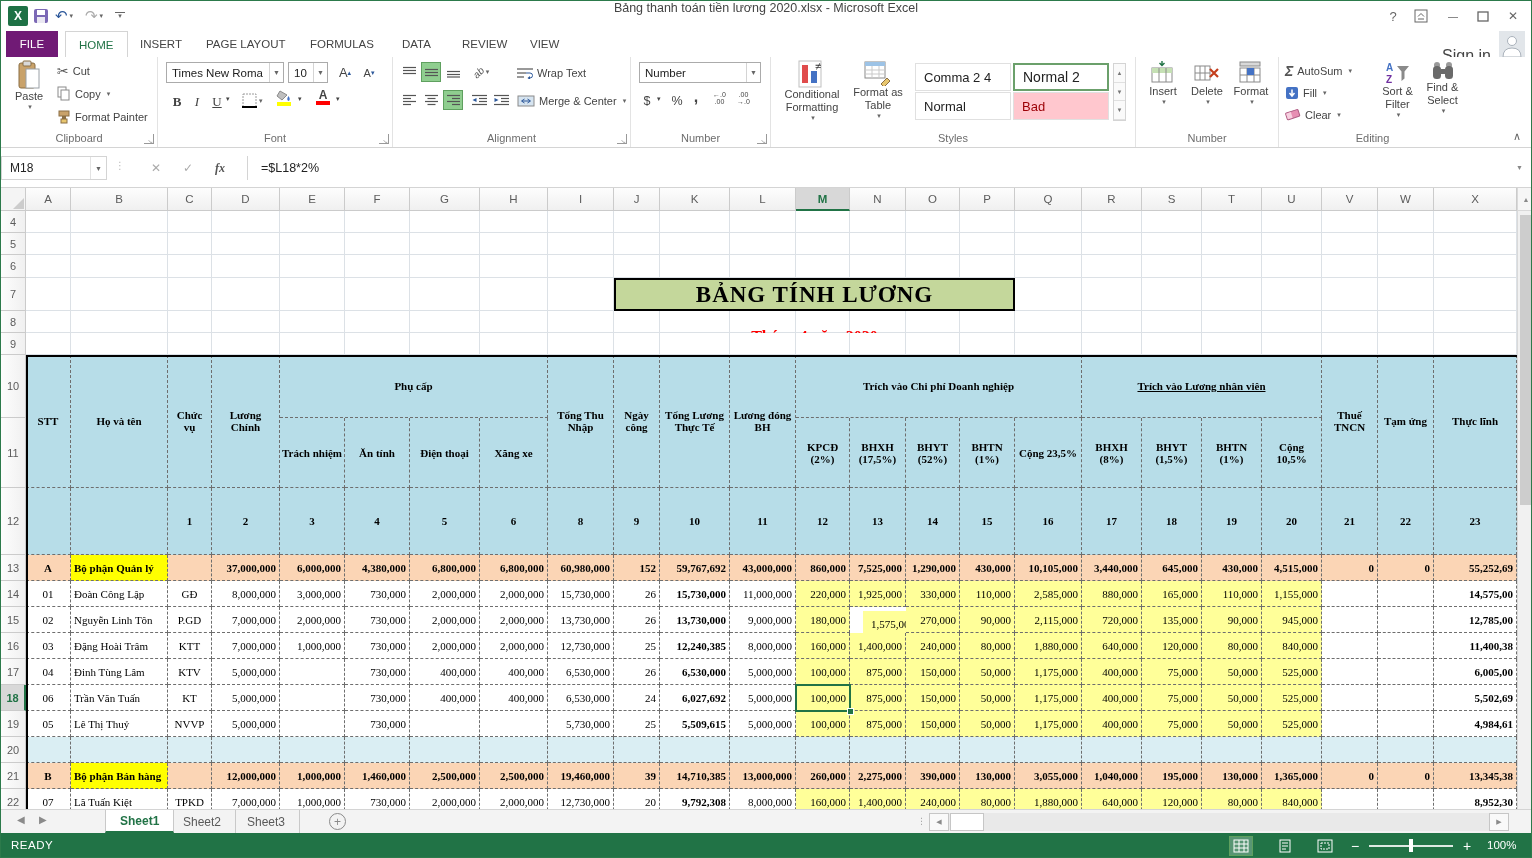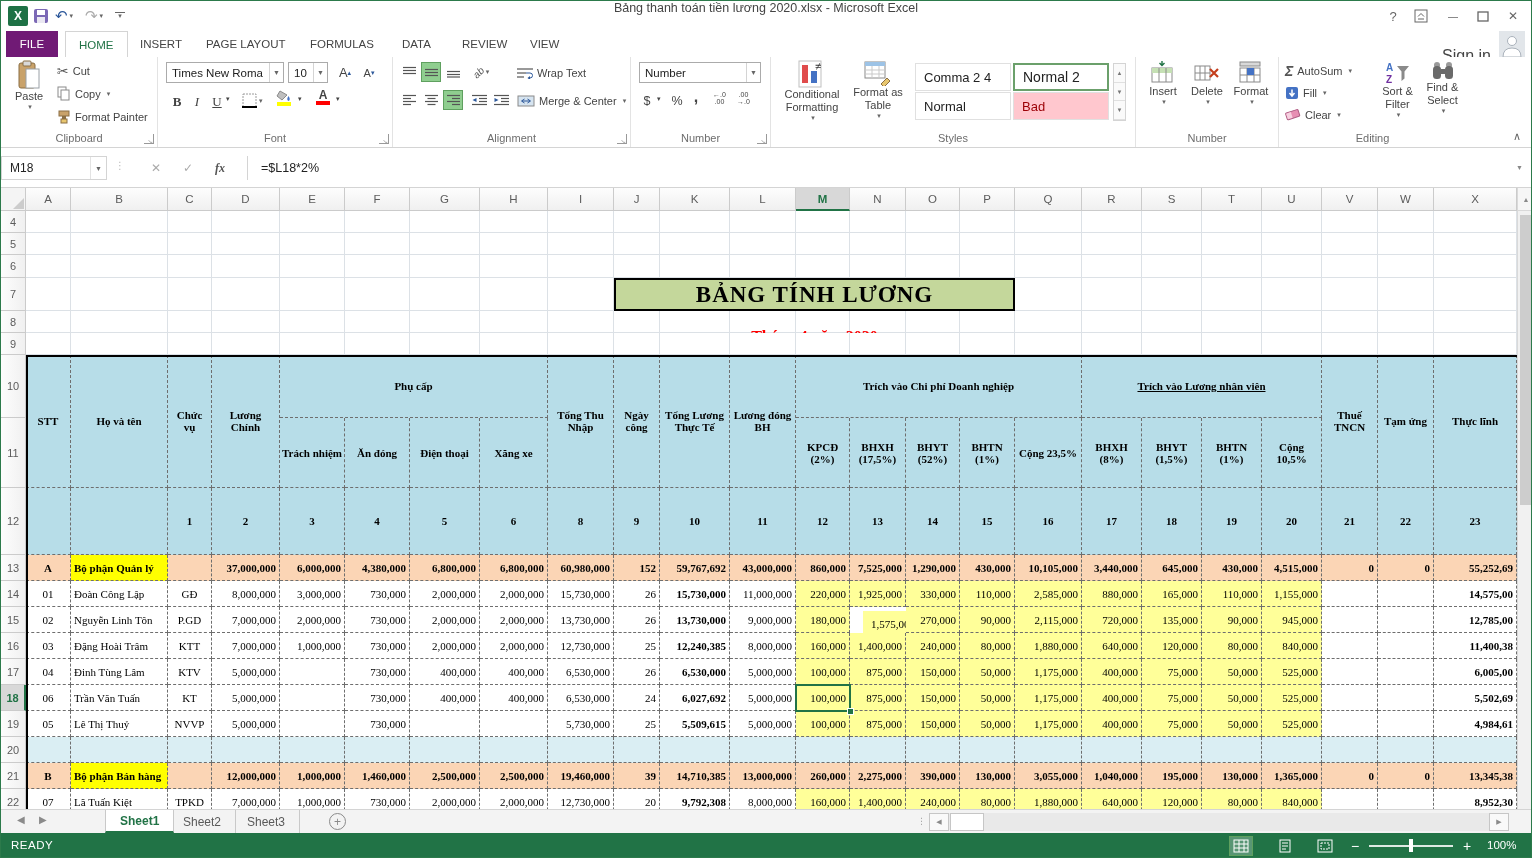--- a/index.html
+++ b/index.html
@@ -726,21 +726,21 @@
       <div class="th" style="left: 211px; top: 167px; width: 68px; height: 133px;">
         <span>Lương Chính</span>
       </div>
       <div class="th" style="left: 279px; top: 167px; width: 268px; height: 63px;">
         <span>Phụ cấp</span>
       </div>
       <div class="th" style="left: 279px; top: 230px; width: 65px; height: 70px;">
         <span>Trách nhiệm</span>
       </div>
       <div class="th" style="left: 344px; top: 230px; width: 65px; height: 70px;">
-        <span>Ăn đóng</span>
+        <span>Ăn tính</span>
       </div>
       <div class="th" style="left: 409px; top: 230px; width: 70px; height: 70px;">
         <span>Điện thoại</span>
       </div>
       <div class="th" style="left: 479px; top: 230px; width: 68px; height: 70px;">
         <span>Xăng xe</span>
       </div>
       <div class="th" style="left: 547px; top: 167px; width: 66px; height: 133px;">
         <span>Tổng Thu Nhập</span>
       </div>

